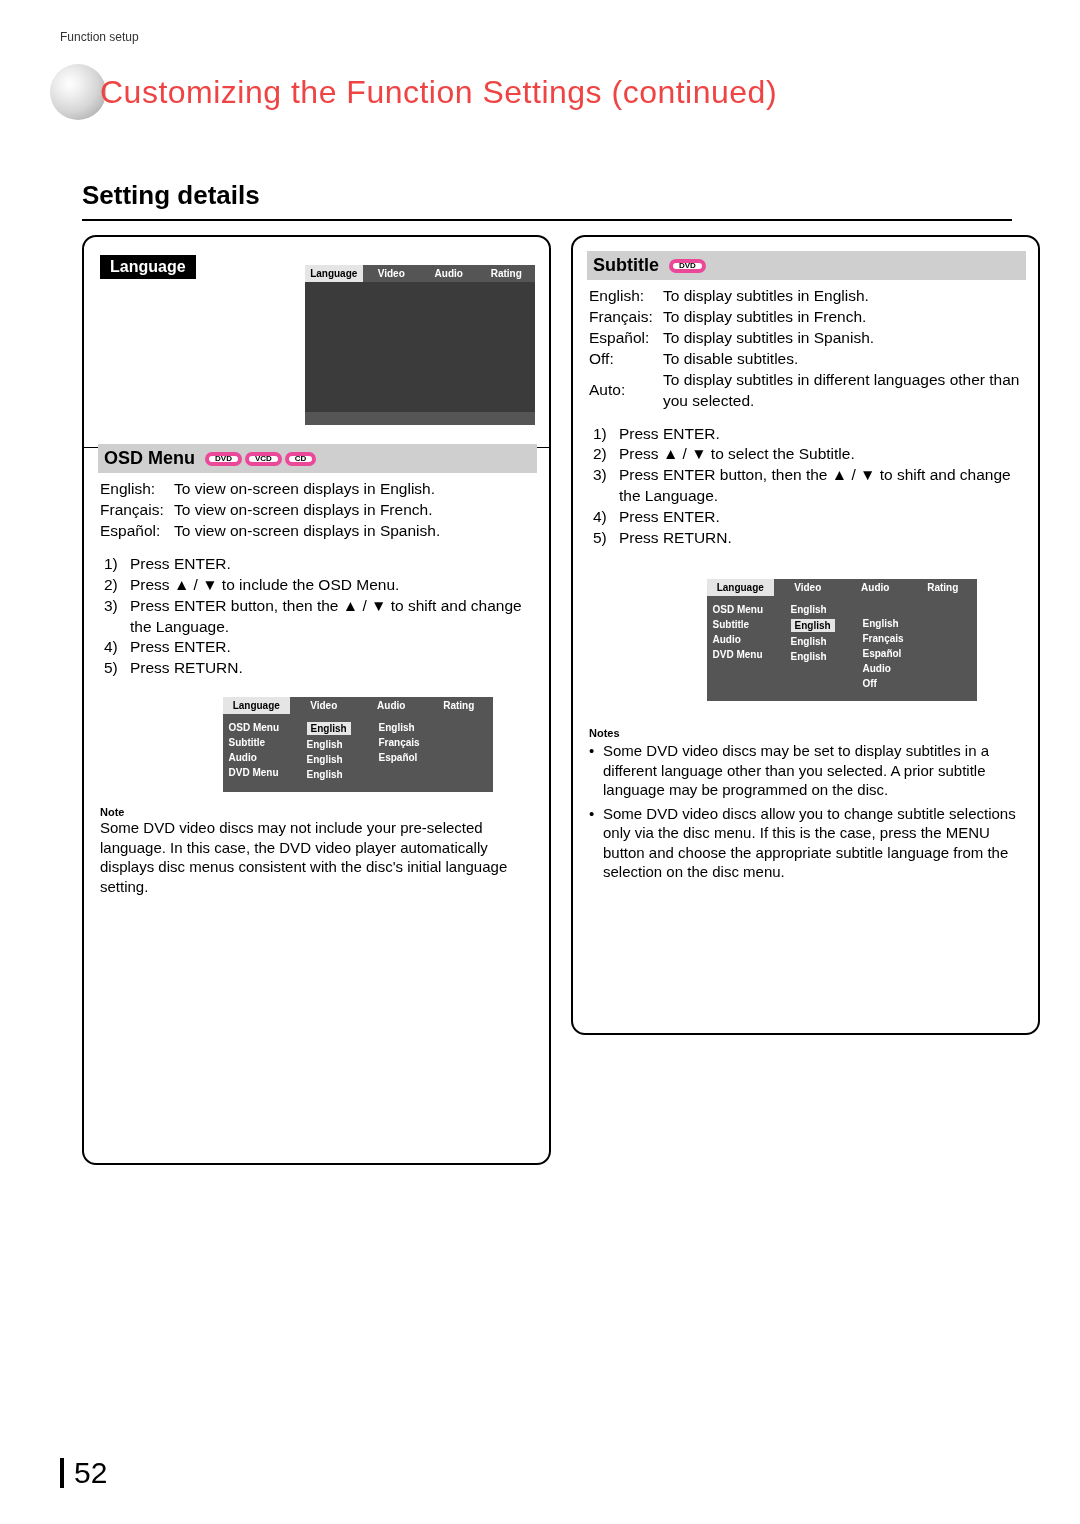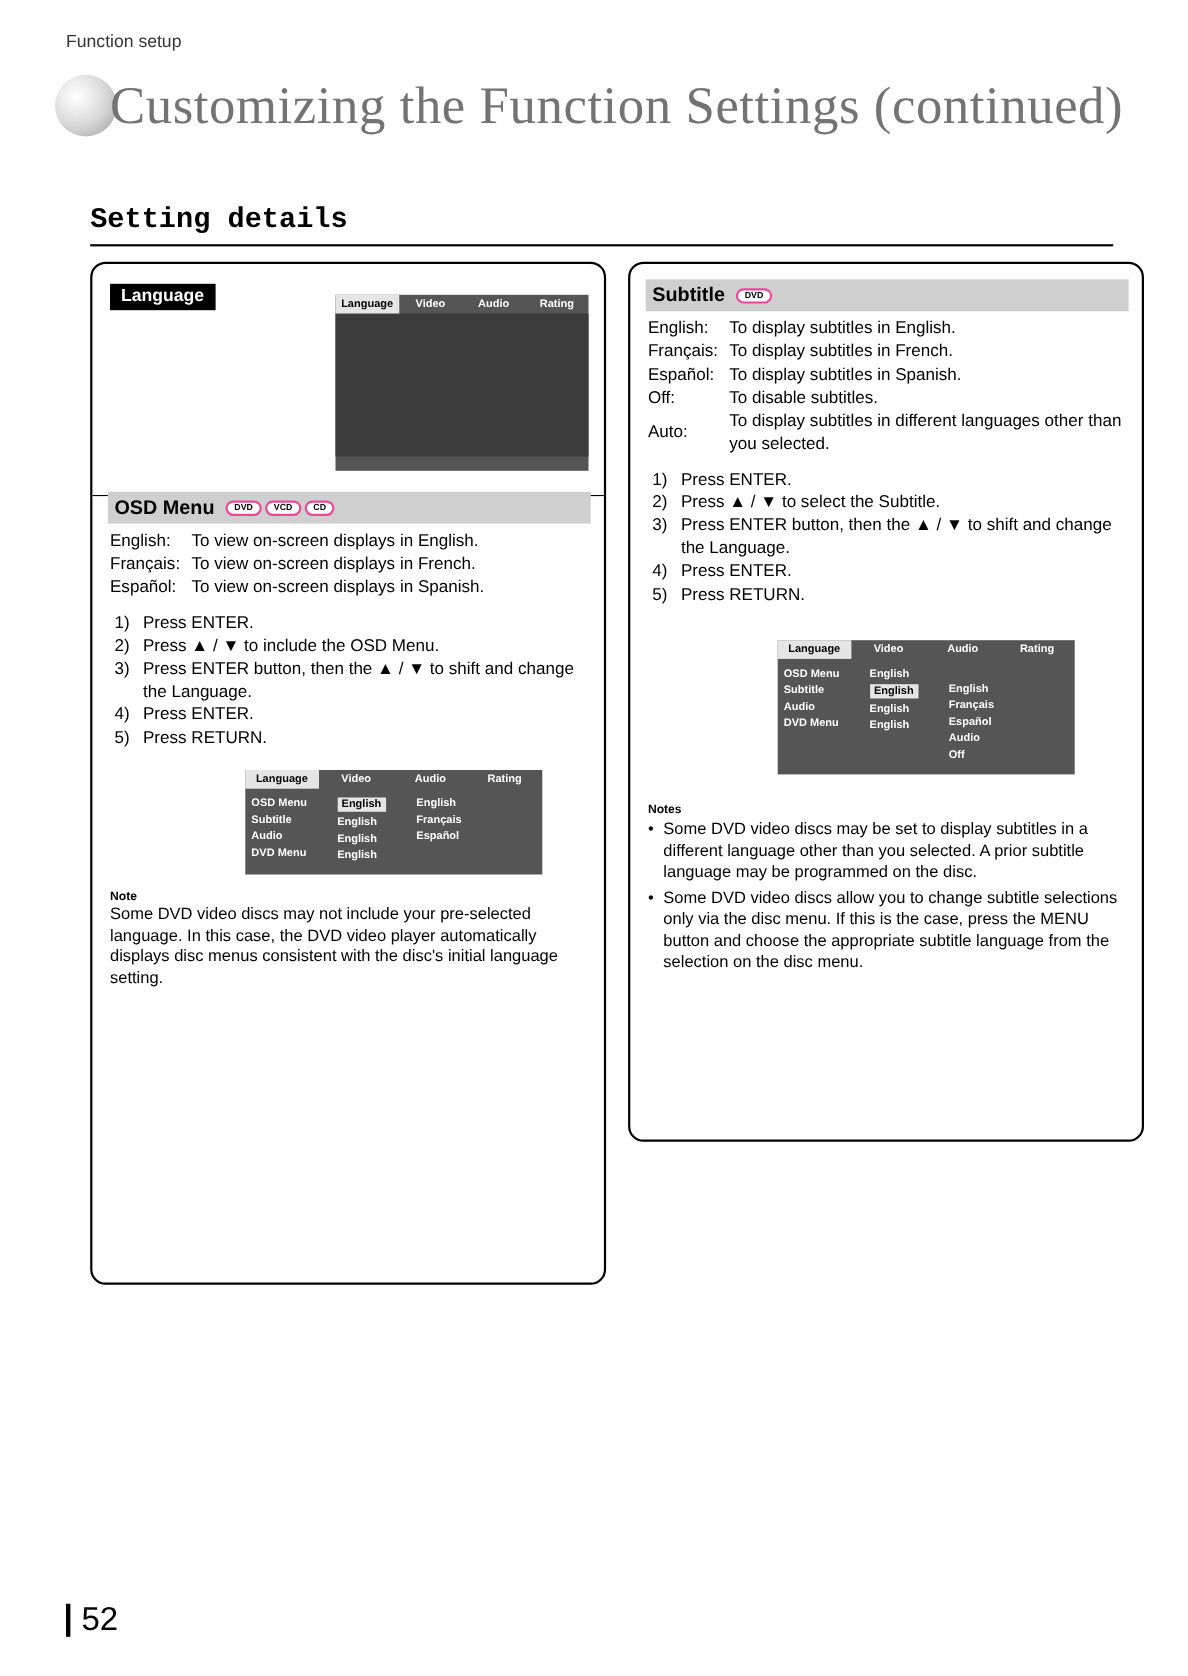--- a/index.html
+++ b/index.html
@@ -1,35 +1,35 @@
 <!DOCTYPE html>
 <html><head>
 <meta charset="utf-8">
 <style>
   * { box-sizing: border-box; margin: 0; padding: 0; }
   html, body { width: 1080px; height: 1524px; background: #fff; font-family: Arial, Helvetica, sans-serif; color: #000; }
   .page { position: relative; width: 1080px; height: 1524px; padding: 30px 40px 30px 60px; }
-  .bc { font-size: 16px; color: #333; margin-bottom: 20px; }
+  .bc { font-size: 12px; color: #333; margin-bottom: 20px; }
   .title-row { display: flex; align-items: center; gap: 0; margin-bottom: 60px; margin-left: -10px; }
   .orb {
     width: 56px; height: 56px; border-radius: 50%;
     background: radial-gradient(circle at 35% 35%, #fff 0%, #eee 25%, #d5d5d5 55%, #bbb 75%, #aaa 100%);
     margin-right: -6px; z-index: 0; flex-shrink: 0;
   }
-  .title { font-size: 48px; font-weight: 400; color: #737373; letter-spacing: 0.5px; z-index: 1; font-family: Liberation Serif, serif; }
-  .section-title { font-size: 26px; font-weight: bold; margin: 0 0 8px 22px; font-family: Liberation Mono, monospace; }
+  .title { font-size: 32px; font-weight: 400; color: #ef4444; letter-spacing: 0.5px; z-index: 1; }
+  .section-title { font-size: 26px; font-weight: bold; margin: 0 0 8px 22px; }
   .section-rule { border: none; border-top: 2px solid #000; margin: 0 0 14px 22px; width: 930px; }
   .cols { display: flex; gap: 20px; margin-left: 22px; }
   .col { width: 506px; }
   .panel { border: 2px solid #000; border-radius: 14px; padding: 18px 14px 20px 16px; position: relative; }
   .panel.left { height: 930px; }
   .panel.right { height: 800px; }
   .grey-head { background: #cfcfcf; padding: 4px 6px; display: flex; align-items: center; gap: 10px; margin: -4px -2px 6px -2px; }
   .grey-head .label { font-size: 18px; font-weight: bold; }
-  .disc-badge { display: inline-flex; align-items: center; justify-content: center; height: 14px; padding: 0 6px; border: 2px solid #ec4899; border-radius: 8px; font-size: 8px; font-weight: bold; background: #fff; }
+  .disc-badge { display: inline-flex; align-items: center; justify-content: center; height: 14px; padding: 0 6px; border: 4px solid #ec4899; border-radius: 8px; font-size: 8px; font-weight: bold; background: #fff; }
   .badges { display: inline-flex; gap: 3px; }
   .body-text { font-size: 15.5px; line-height: 1.35; }
   .defs { margin: 4px 0 10px 0; }
   .defs .row { display: flex; align-items: center; }
   .defs .row .k { width: 74px; flex-shrink: 0; }
   .steps { margin: 12px 0 14px 4px; }
   .steps .st { display: flex; }
   .steps .st .n { width: 26px; flex-shrink: 0; }
   .note-h { font-weight: bold; font-size: 11px; margin-top: 4px; }
   .note-b { font-size: 15px; line-height: 1.3; }

